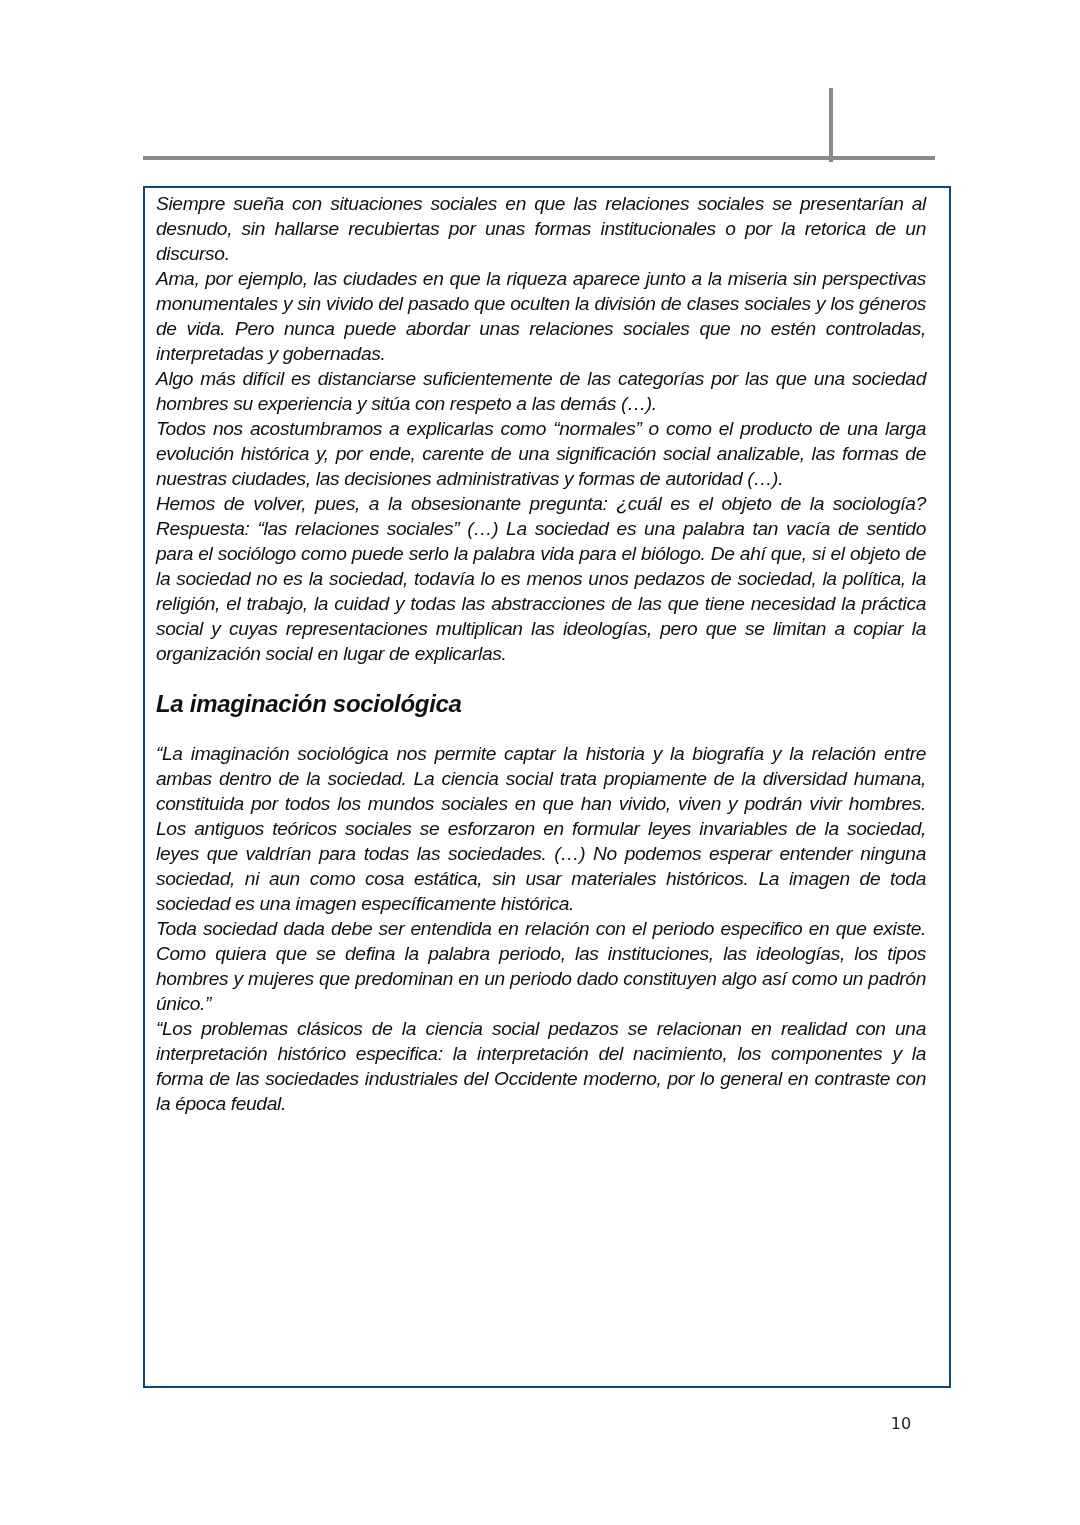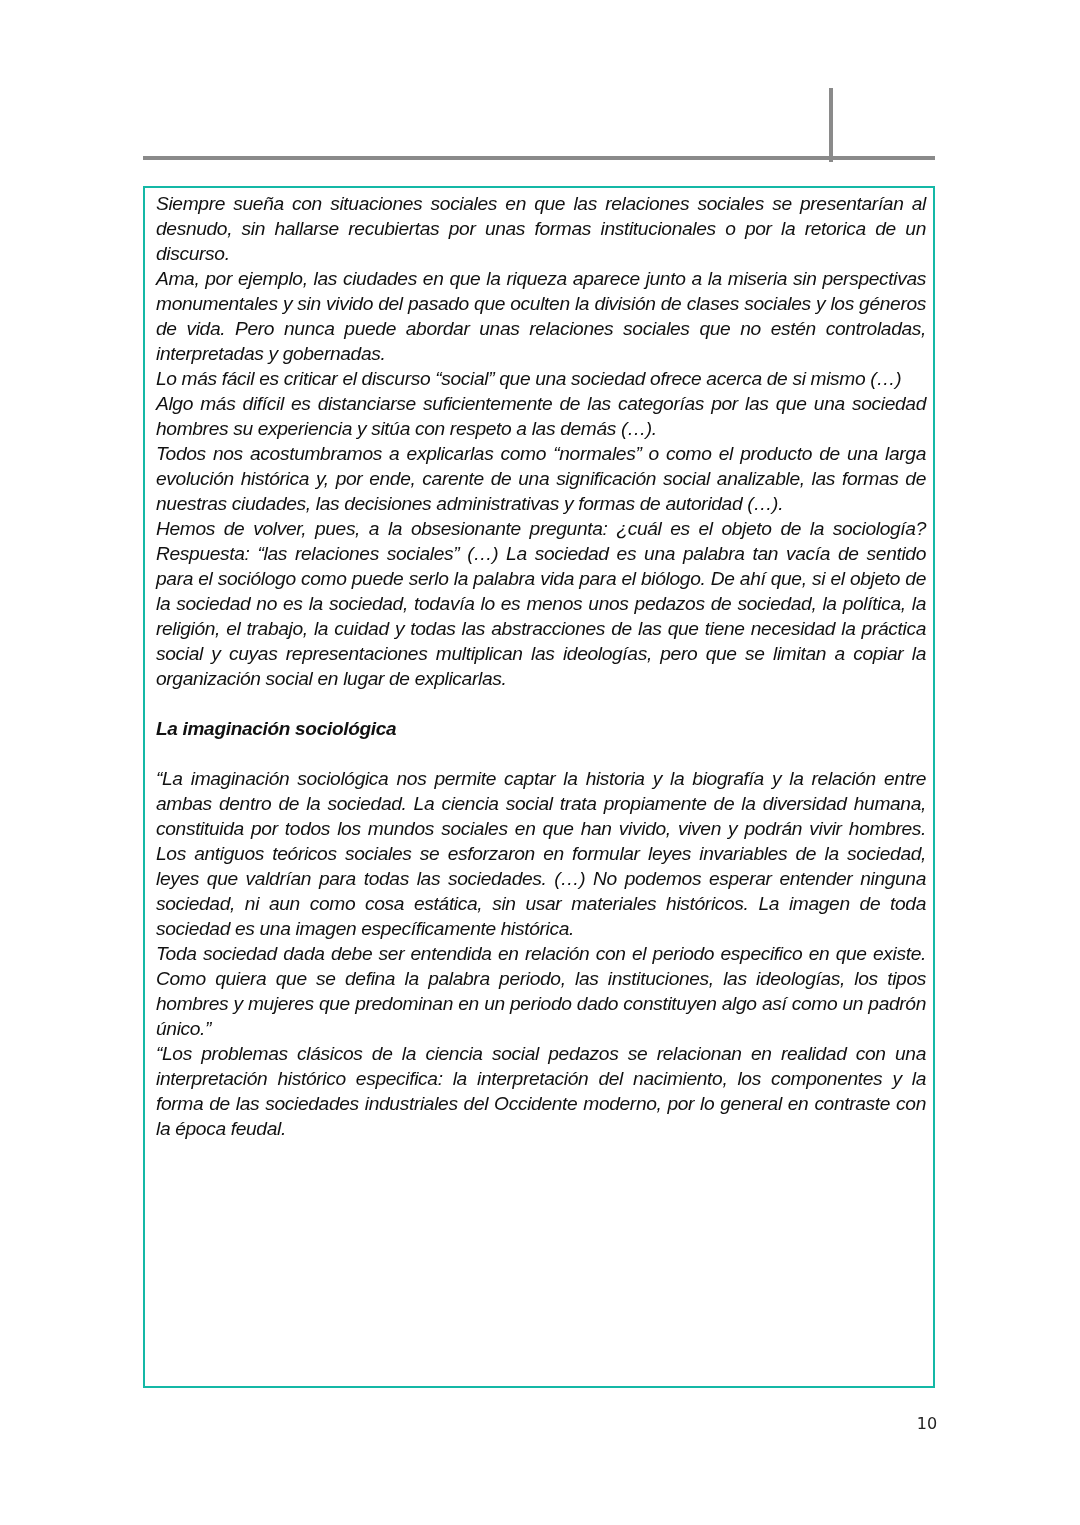--- a/index.html
+++ b/index.html
@@ -30,22 +30,23 @@
       width: 4px;
       height: 74px;
       background: #8a8a8a;
     }
     .quote-box {
       position: absolute;
       left: 143px;
       top: 186px;
       width: 788px;
       height: 1198px;
-      border: 2px solid #14b8a6;
+      border: 2px solid #0c4a6e;
       box-sizing: content-box;
+      padding-left: 16px;
     }
     .box-inner {
       position: absolute;
       left: 11px;
       top: 3px;
       width: 770px;
     }
     .para {
       margin: 0;
       font-size: 19.2px;
@@ -58,50 +59,49 @@
       color: #111111;
     }
     .para.last-line-left {
       text-align-last: left;
     }
     .gap {
       height: 25px;
     }
     .heading {
       margin: 0;
-      font-size: 19px;
+      font-size: 24px;
       line-height: 25px;
       font-style: italic;
       font-weight: bold;
       letter-spacing: -0.3px;
       color: #111111;
     }
     .page-number {
       position: absolute;
-      left: 915px;
+      left: 889px;
       top: 1414px;
       width: 24px;
       font-family: "DejaVu Sans", sans-serif;
       font-size: 16px;
       line-height: 20px;
       color: #222222;
       text-align: center;
     }
   </style>
 </head>
 <body>
 
 <div class="header-rule"></div>
 <div class="header-vrule"></div>
 
 <div class="quote-box">
   <div class="box-inner">
     <p class="para last-line-left">Siempre sueña con situaciones sociales en que las relaciones sociales se presentarían al desnudo, sin hallarse recubiertas por unas formas institucionales o por la retorica de un discurso.</p>
     <p class="para last-line-left">Ama, por ejemplo, las ciudades en que la riqueza aparece junto a la miseria sin perspectivas monumentales y sin vivido del pasado que oculten la división de clases sociales y los géneros de vida. Pero nunca puede abordar unas relaciones sociales que no estén controladas, interpretadas y gobernadas.</p>
-    <p class="para last-line-left">Lo más fácil es criticar el discurso “social” que una sociedad ofrece acerca de si mismo (…)</p>
     <p class="para last-line-left">Algo más difícil es distanciarse suficientemente de las categorías por las que una sociedad hombres su experiencia y sitúa con respeto a las demás (…).</p>
     <p class="para last-line-left">Todos nos acostumbramos a explicarlas como “normales” o como el producto de una larga evolución histórica y, por ende, carente de una significación social analizable, las formas de nuestras ciudades, las decisiones administrativas y formas de autoridad (…).</p>
     <p class="para last-line-left">Hemos de volver, pues, a la obsesionante pregunta: ¿cuál es el objeto de la sociología? Respuesta: “las relaciones sociales” (…) La sociedad es una palabra tan vacía de sentido para el sociólogo como puede serlo la palabra vida para el biólogo. De ahí que, si el objeto de la sociedad no es la sociedad, todavía lo es menos unos pedazos de sociedad, la política, la religión, el trabajo, la cuidad y todas las abstracciones de las que tiene necesidad la práctica social y cuyas representaciones multiplican las ideologías, pero que se limitan a copiar la organización social en lugar de explicarlas.</p>
 
     <div class="gap"></div>
 
     <p class="heading">La imaginación sociológica</p>
 
     <div class="gap"></div>
 

